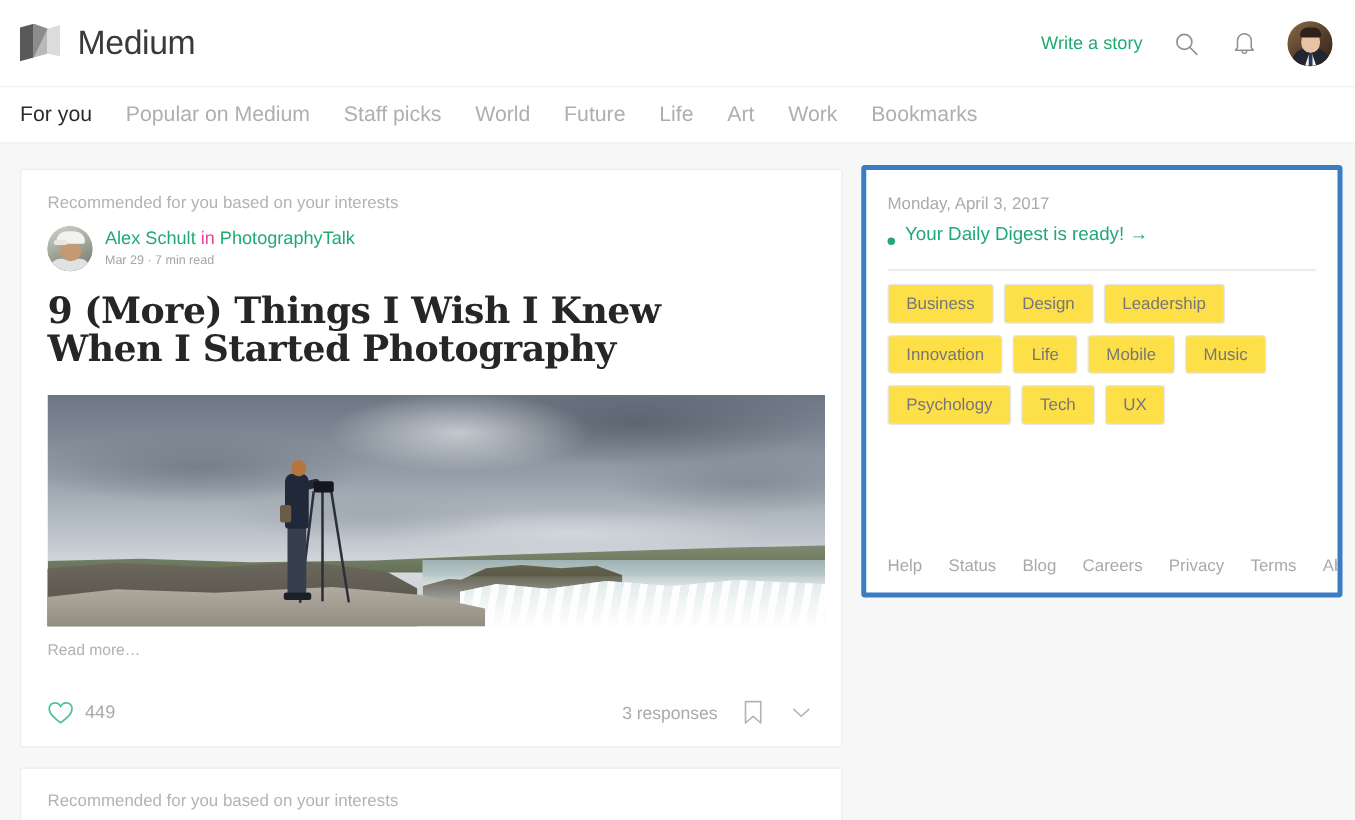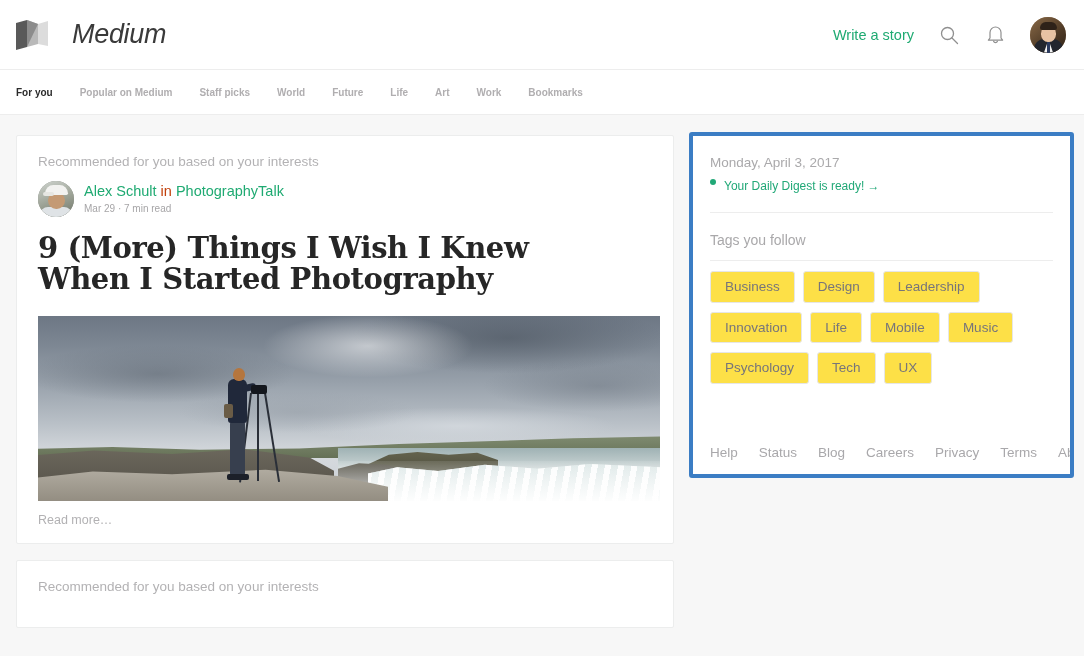--- a/index.html
+++ b/index.html
@@ -21,23 +21,22 @@
     height: 70px;
     background: #ffffff;
     border-bottom: 1px solid #ededed;
     display: flex;
     align-items: center;
     padding: 0 18px 0 16px;
     box-sizing: border-box;
   }
   .brand {
     display: flex;
-    align-items: flex-end;
-    gap: 24px;
-    font-style: italic;
+    align-items: flex-start;
+    gap: 14px;
   }
   .brand-logo {
     width: 32px;
     height: 30px;
     display: block;
   }
   .brand-name {
     font-size: 27px;
     color: #3a3a3a;
     letter-spacing: -0.3px;
@@ -79,26 +78,25 @@
     height: 45px;
     background: #ffffff;
     border-bottom: 1px solid #ededed;
     display: flex;
     align-items: center;
     padding: 0 16px;
     box-sizing: border-box;
     gap: 27px;
   }
   .nav-item {
-    font-size: 10px;
+    font-size: 17px;
     color: #b0aeb0;
     text-decoration: none;
     white-space: nowrap;
     cursor: pointer;
-    font-weight: bold;
   }
   .nav-item.active {
     color: #2b2b2b;
   }
 
   
   .page {
     display: flex;
     align-items: flex-start;
     padding: 20px 0 0 0;
@@ -143,21 +141,21 @@
     line-height: 1.35;
   }
   .byline-line1 {
     font-size: 14.5px;
   }
   .byline-line1 a {
     color: #1faa72;
     text-decoration: none;
   }
   .byline-sep {
-    color: #c2410c;
+    color: #ec4899;
   }
   .byline-line2 {
     font-size: 10px;
     color: #a6a5a7;
   }
   .article-title {
     font-family: "DejaVu Serif", "Liberation Serif", serif;
     font-size: 29px;
     line-height: 1.06;
     font-weight: bold;
@@ -230,25 +228,25 @@
     padding: 19px 17px 0 17px;
     overflow: hidden;
     position: relative;
   }
   .digest-date {
     font-size: 13.5px;
     color: #aaa9ab;
     margin-bottom: 9px;
   }
   .digest-link {
-    font-size: 12px;
+    font-size: 15px;
     color: #21a877;
     text-decoration: none;
     display: flex;
-    align-items: flex-start;
+    align-items: flex-end;
     gap: 8px;
   }
   .digest-dot {
     width: 6px;
     height: 6px;
     border-radius: 50%;
     background: #21a877;
     flex: none;
     display: inline-block;
   }
@@ -563,41 +561,62 @@
           <span class="p-torso"></span>
           <span class="p-bag"></span>
           <span class="p-arm"></span>
           <span class="p-camera"></span>
           <span class="p-head"></span>
         </span>
       </span>
 
       <div class="read-more">Read more…</div>
 
+      <div class="card-footer">
+        <div class="likes">
+          <svg width="21" height="19" viewBox="0 0 21 19" fill="none" stroke="#4ec294" stroke-width="1.4">
+            <path d="M10.5 17.2 C10.5 17.2 1.4 11.3 1.4 5.9 C1.4 3.2 3.5 1.3 6 1.3 C8 1.3 9.7 2.6 10.5 4.3 C11.3 2.6 13 1.3 15 1.3 C17.5 1.3 19.6 3.2 19.6 5.9 C19.6 11.3 10.5 17.2 10.5 17.2 Z" stroke-linejoin="round"></path>
+          </svg>
+          <span class="likes-count">449</span>
+        </div>
+
+        <div class="footer-right">
+          <a class="responses" href="#">3 responses</a>
+          <span class="icon-btn">
+            <svg width="15" height="20" viewBox="0 0 15 20" fill="none" stroke="#b3b3b3" stroke-width="1.3">
+              <path d="M1.4 1.3 H13.6 V18.4 L7.5 13.1 L1.4 18.4 Z" stroke-linejoin="round"></path>
+            </svg>
+          </span>
+          <span class="icon-btn">
+            <svg width="16" height="12" viewBox="0 0 16 12" fill="none" stroke="#b3b3b3" stroke-width="1.3">
+              <polyline points="2,3.5 8,9 14,3.5" stroke-linecap="round" stroke-linejoin="round"></polyline>
+            </svg>
+          </span>
+        </div>
+      </div>
     </div>
 
     <div class="card-partial">
       <div class="rec-label">Recommended for you based on your interests</div>
     </div>
 
   </div>
 
   <div class="sidebar-wrap">
     <div class="sidebar">
 
       <div class="digest-date">Monday, April 3, 2017</div>
 
       <a class="digest-link" href="#">
         <span class="digest-dot"></span>
         <span>Your Daily Digest is ready! →</span>
       </a>
 
       <hr class="side-rule">
 
-      <div class="side-heading">Tags you follow</div>
 
       <hr class="side-rule" style="margin-top:0">
 
       <div class="tags">
         <span class="tag">Business</span>
         <span class="tag">Design</span>
         <span class="tag">Leadership</span>
         <span class="tag">Innovation</span>
         <span class="tag">Life</span>
         <span class="tag">Mobile</span>

